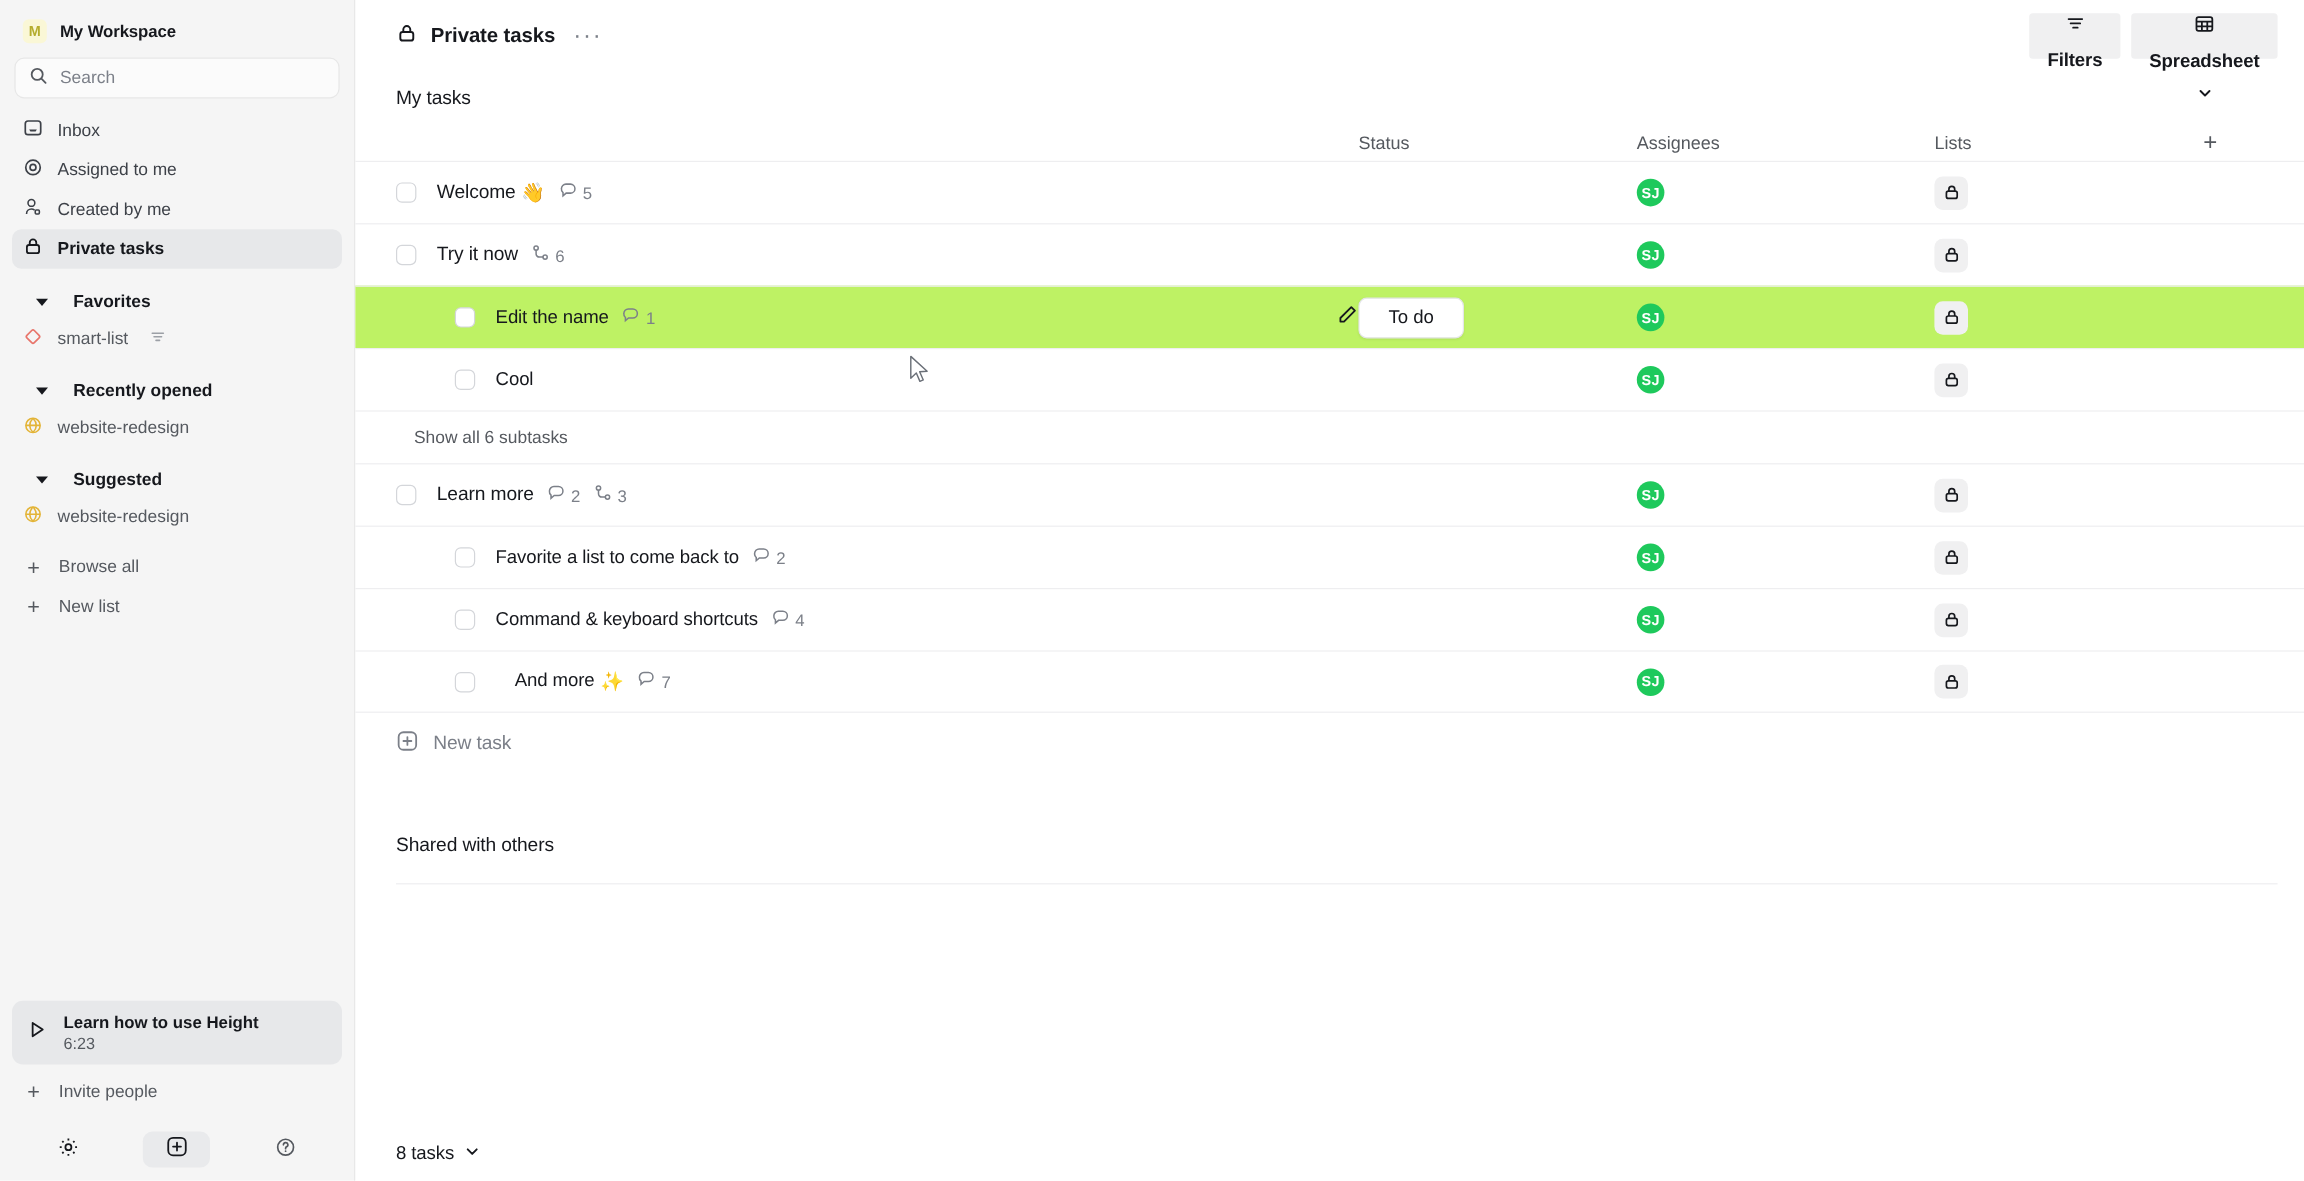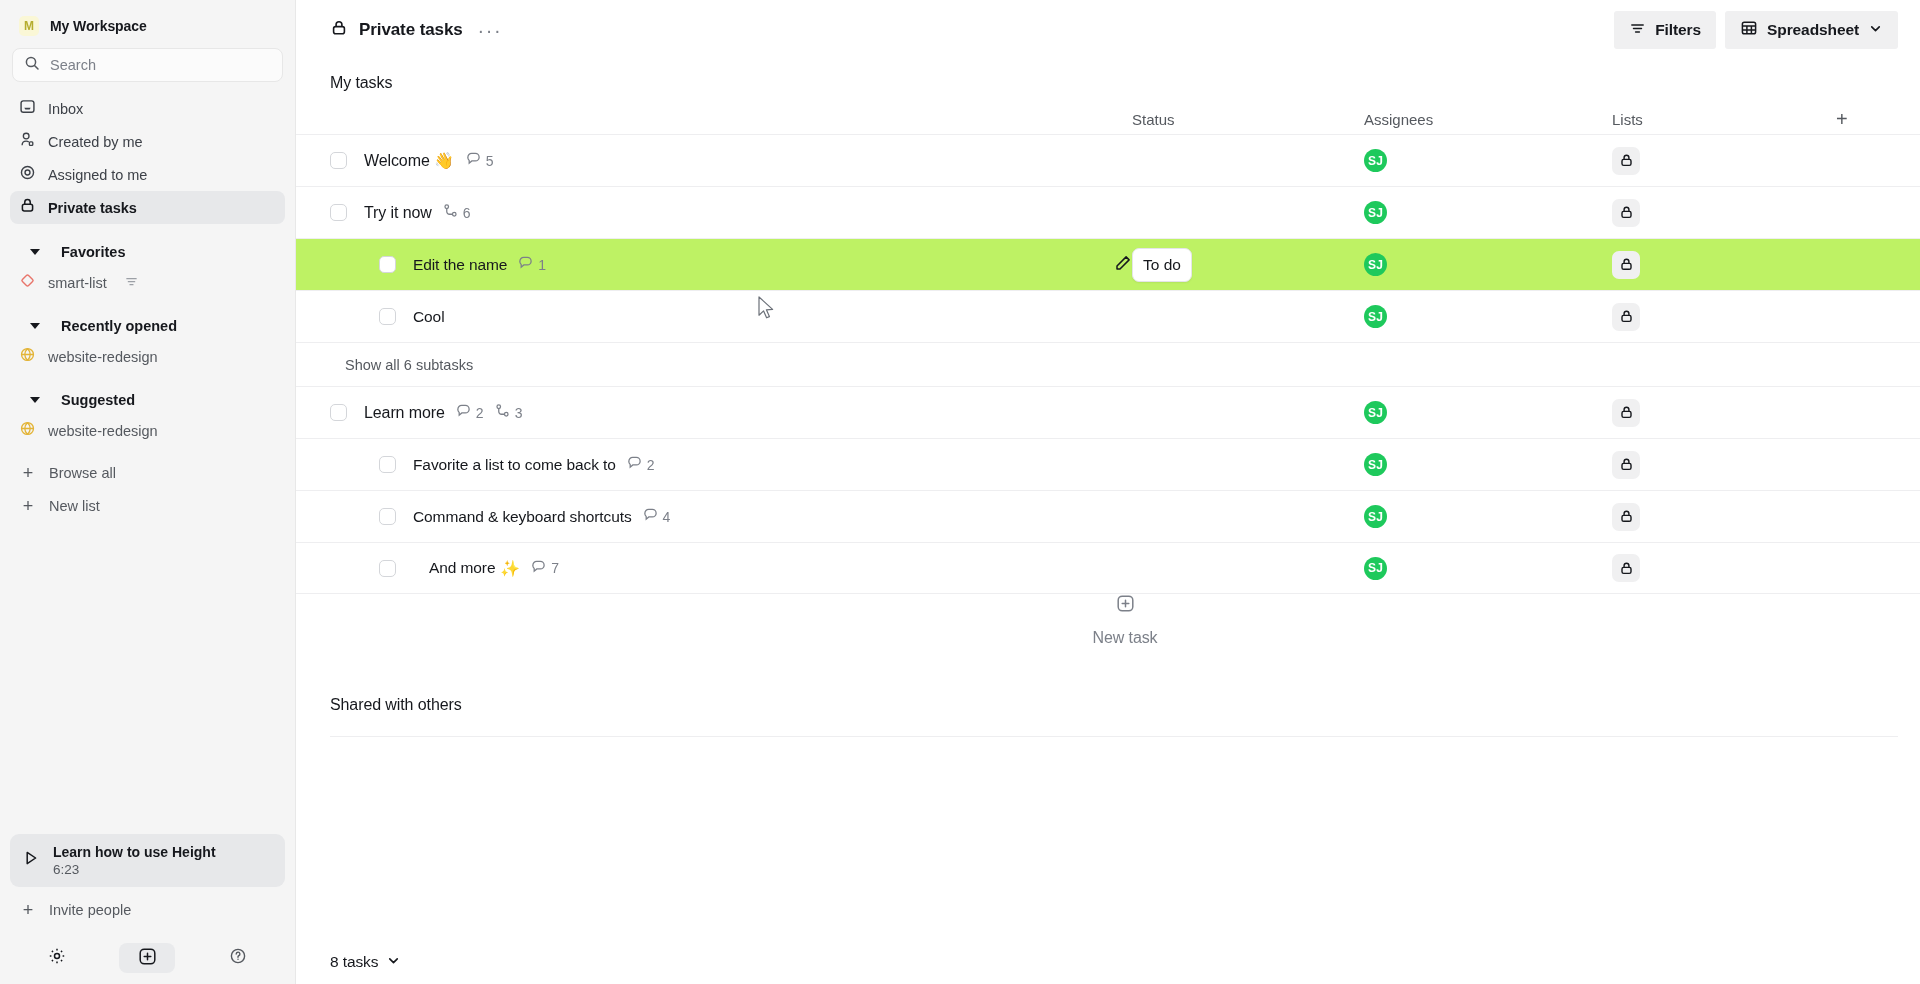--- a/index.html
+++ b/index.html
@@ -92,21 +92,21 @@
   
   #main { flex: 1 1 auto; display: flex; flex-direction: column; min-width: 0; background: #fff; }
 
   .topbar { height: 60px; display: flex; align-items: center; padding: 0 22px 0 34px; }
   .topbar-left { display: flex; align-items: center; gap: 11px; }
   .topbar-title { font-size: 17px; font-weight: 700; color: #16181d; letter-spacing: -0.1px; }
   .dots { color: #7c8089; font-size: 20px; letter-spacing: 1.5px; line-height: 10px; cursor: pointer; padding: 0 4px;}
   .topbar-right { margin-left: auto; display: flex; align-items: center; gap: 9px; }
   .tb-btn {
     height: 38px; border-radius: 3px; background: #f0f0f1;
-    display: flex; align-items: center; gap: 9px; padding: 0 15px; cursor: pointer;
+    display: flex; align-items: center; gap: 9px; padding: 0 15px; cursor: pointer; flex-direction: column;
   }
   .tb-btn .lbl { font-size: 15.5px; font-weight: 700; color: #16181d; letter-spacing: -0.1px; }
 
   
   .table-area { flex: 1 1 auto; overflow: hidden; position: relative; }
   .grid-row { display: flex; align-items: center; width: 100%; }
   .col-name  { flex: 1 1 auto; min-width: 0; display: flex; align-items: center; }
   .col-status{ flex: 0 0 232px; }
   .col-assn  { flex: 0 0 248px; }
   .col-lists { flex: 0 0 224px; }
@@ -132,40 +132,40 @@
   .task-title { font-size: 16px; color: #16181d; letter-spacing: -0.1px; white-space: nowrap; }
   .task-title.sub { font-size: 15.5px; }
   .meta { display: inline-flex; align-items: center; gap: 5px; margin-left: 11px; }
   .meta .num { font-size: 14px; color: #7c8089; }
   .emoji { font-size: 16px; margin-left: 5px; }
 
   .indent-1 { padding-left: 49px; }
 
   .status-pill { font-size: 15.5px; color: #16181d; }
   .status-cell-active {
-    display: inline-flex; align-items: center; height: 34px; padding: 0 10px;
+    display: inline-flex; align-items: center; height: 34px; padding: 0 24px;
     background: #ffffff; border: 1px solid #e4e5e8; border-radius: 7px;
     box-shadow: 0 1px 2px rgba(16,18,22,.06);
   }
   .pencil { position: absolute; right: 0; }
 
   .avatar {
     width: 23px; height: 23px; border-radius: 50%;
     background: #1ec95c; color: #fff; font-size: 12px; font-weight: 700;
     display: flex; align-items: center; justify-content: center; letter-spacing: .2px;
   }
   .lock-chip {
     width: 28px; height: 28px; border-radius: 7px; background: #f0f0f1;
     display: flex; align-items: center; justify-content: center;
   }
 
   .showall-row { height: 44px; border-top: 1px solid #eeeef0; padding-left: 49px; display: flex; align-items: center; }
   .showall { font-size: 14.5px; color: #55595f; cursor: pointer; }
 
-  .newtask-row { height: 52px; padding-left: 34px; display: flex; align-items: center; gap: 12px; cursor: pointer; flex-direction: column; }
+  .newtask-row { height: 52px; padding-left: 34px; display: flex; align-items: center; gap: 12px; cursor: pointer; }
   .newtask-lbl { font-size: 16px; color: #7c8089; letter-spacing: -0.1px; }
 
   .shared-head { padding: 50px 0 0 34px; }
   .shared-title { font-size: 16px; color: #16181d; letter-spacing: -0.1px; }
   .shared-rule { margin-top: 22px; border-top: 1px solid #eeeef0; margin-left: 34px; margin-right: 22px; }
 
   .statusbar { height: 44px; display: flex; align-items: center; padding-left: 34px; gap: 8px; }
   .statusbar .lbl { font-size: 15.5px; color: #16181d; letter-spacing: -0.1px; cursor: pointer; }
 
   .cursor-arrow { position: absolute; left: 462px; top: 236px; pointer-events: none; }
@@ -197,37 +197,37 @@
         <svg width="17" height="17" viewBox="0 0 18 18" fill="none" stroke="#3d4148" stroke-width="1.5">
           <rect x="2.2" y="3" width="13.6" height="12" rx="2.4"></rect>
           <path d="M2.2 10.4h3.4l1.1 1.9h4.6l1.1-1.9h3.4" fill="#3d4148" stroke="none"></path>
         </svg>
       </span>
       <span class="lbl">Inbox</span>
     </div>
 
     <div class="nav-item">
       <span>
+        <svg width="17" height="17" viewBox="0 0 18 18" fill="none" stroke="#3d4148" stroke-width="1.5">
+          <circle cx="9" cy="9" r="6.4"></circle>
+            <circle cx="9" cy="9" r="2.6"></circle>
+        </svg>
+      </span>
+      <span class="lbl">Assigned to me</span>
+    </div>
+
+    <div class="nav-item">
+      <span>
         <svg width="17" height="17" viewBox="0 0 18 18" fill="none" stroke="#3d4148" stroke-width="1.4">
           <circle cx="7.6" cy="5.4" r="3"></circle>
           <path d="M3.3 15.2c0-2.6 1.9-4.4 4.3-4.4 1.1 0 2 .3 2.8.9"></path>
           <rect x="11" y="11.6" width="3.6" height="3.6" rx="0.9"></rect>
         </svg>
       </span>
       <span class="lbl">Created by me</span>
-    </div>
-
-    <div class="nav-item">
-      <span>
-        <svg width="17" height="17" viewBox="0 0 18 18" fill="none" stroke="#3d4148" stroke-width="1.5">
-          <circle cx="9" cy="9" r="6.4"></circle>
-            <circle cx="9" cy="9" r="2.6"></circle>
-        </svg>
-      </span>
-      <span class="lbl">Assigned to me</span>
     </div>
 
     <div class="nav-item active">
       <span>
         <svg width="17" height="17" viewBox="0 0 18 18" fill="none" stroke="#16181d" stroke-width="1.6">
           <rect x="3.6" y="7.6" width="10.8" height="7.2" rx="2"></rect>
           <path d="M6.1 7.6V5.6a2.9 2.9 0 0 1 5.8 0v2"></path>
         </svg>
       </span>
       <span class="lbl">Private tasks</span>

